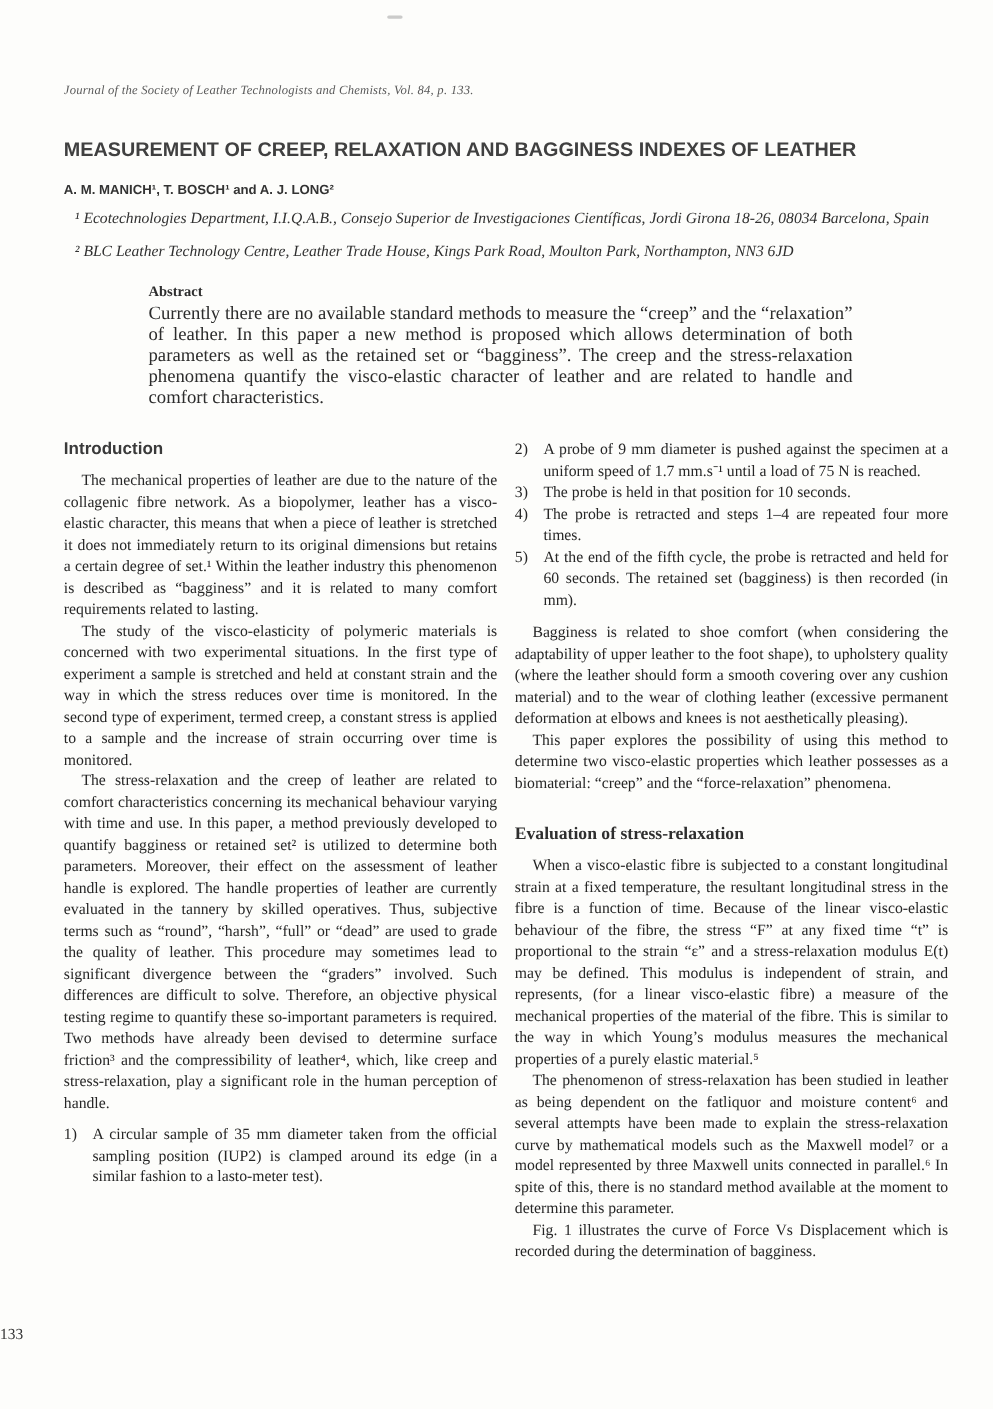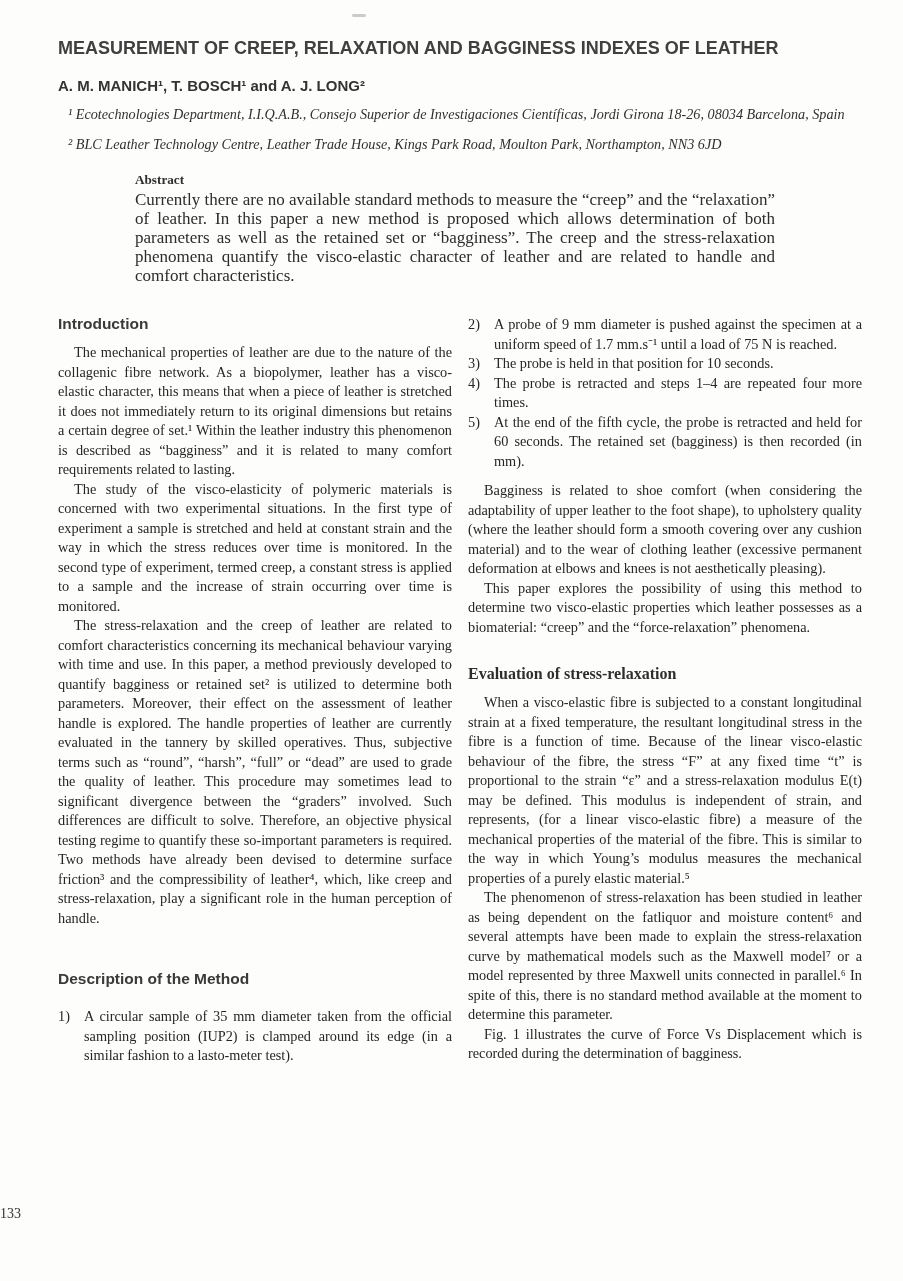--- a/index.html
+++ b/index.html
@@ -28,21 +28,21 @@
     font-family:"Liberation Sans", sans-serif;
     font-weight:bold;
     font-size:18px;line-height:28px;
     color:#404040;
     max-width:800px;
   }
   .authors{
     margin:15px 0 0 0;
     font-family:"Liberation Sans", sans-serif;
     font-weight:bold;
-    font-size:15px;color:#333;
+    font-size:12px;color:#333;
   }
   .affiliations{
     margin:9px 0 0 0;
     font-style:italic;
     font-size:14.2px;line-height:20px;color:#303030;
   }
   .affiliations p{margin:10px;}
   .abstract{
     margin:18px 0 0 77px;
     width:640px;
@@ -99,20 +99,21 @@
     text-align:left;
     font-size:14px;color:#333;
   }
 </style>
 </head>
 <body>
 
 <div class="page">
   <div class="scan-artifact"></div>
 
+  <p class="journal-line">Journal of the Society of Leather Technologists and Chemists, Vol. 84, p. 133.</p>
 
   <h1 class="title">MEASUREMENT OF CREEP, RELAXATION AND BAGGINESS INDEXES OF LEATHER</h1>
 
   <p class="authors">A. M. MANICH¹, T. BOSCH¹ and A. J. LONG²</p>
 
   <div class="affiliations">
     <p>¹ Ecotechnologies Department, I.I.Q.A.B., Consejo Superior de Investigaciones Científicas, Jordi Girona 18-26, 08034 Barcelona, Spain</p>
     <p>² BLC Leather Technology Centre, Leather Trade House, Kings Park Road, Moulton Park, Northampton, NN3 6JD</p>
   </div>
 
@@ -121,21 +122,20 @@
     <p class="abstract-text">Currently there are no available standard methods to measure the “creep” and the “relaxation” of leather. In this paper a new method is proposed which allows determination of both parameters as well as the retained set or “bagginess”. The creep and the stress-relaxation phenomena quantify the visco-elastic character of leather and are related to handle and comfort characteristics.</p>
   </div>
 
   <div class="columns">
 
     <div class="col">
       <h2 class="col-heading-sans">Introduction</h2>
       <p class="body-para">The mechanical properties of leather are due to the nature of the collagenic fibre network. As a biopolymer, leather has a visco-elastic character, this means that when a piece of leather is stretched it does not immediately return to its original dimensions but retains a certain degree of set.¹ Within the leather industry this phenomenon is described as “bagginess” and it is related to many comfort requirements related to lasting.</p>
       <p class="body-para">The study of the visco-elasticity of polymeric materials is concerned with two experimental situations. In the first type of experiment a sample is stretched and held at constant strain and the way in which the stress reduces over time is monitored. In the second type of experiment, termed creep, a constant stress is applied to a sample and the increase of strain occurring over time is monitored.</p>
       <p class="body-para">The stress-relaxation and the creep of leather are related to comfort characteristics concerning its mechanical behaviour varying with time and use. In this paper, a method previously developed to quantify bagginess or retained set² is utilized to determine both parameters. Moreover, their effect on the assessment of leather handle is explored. The handle properties of leather are currently evaluated in the tannery by skilled operatives. Thus, subjective terms such as “round”, “harsh”, “full” or “dead” are used to grade the quality of leather. This procedure may sometimes lead to significant divergence between the “graders” involved. Such differences are difficult to solve. Therefore, an objective physical testing regime to quantify these so-important parameters is required. Two methods have already been devised to determine surface friction³ and the compressibility of leather⁴, which, like creep and stress-relaxation, play a significant role in the human perception of handle.</p>
-      <h2 class="col-heading-sans method-heading">Description of the Method</h2>
       <div class="gap-sm"></div>
       <div class="num-item">
         <span class="num">1)</span>
         <p class="itm-text">A circular sample of 35 mm diameter taken from the official sampling position (IUP2) is clamped around its edge (in a similar fashion to a lasto-meter test).</p>
       </div>
     </div>
 
     <div class="col">
       <div class="num-item">
         <span class="num">2)</span>

